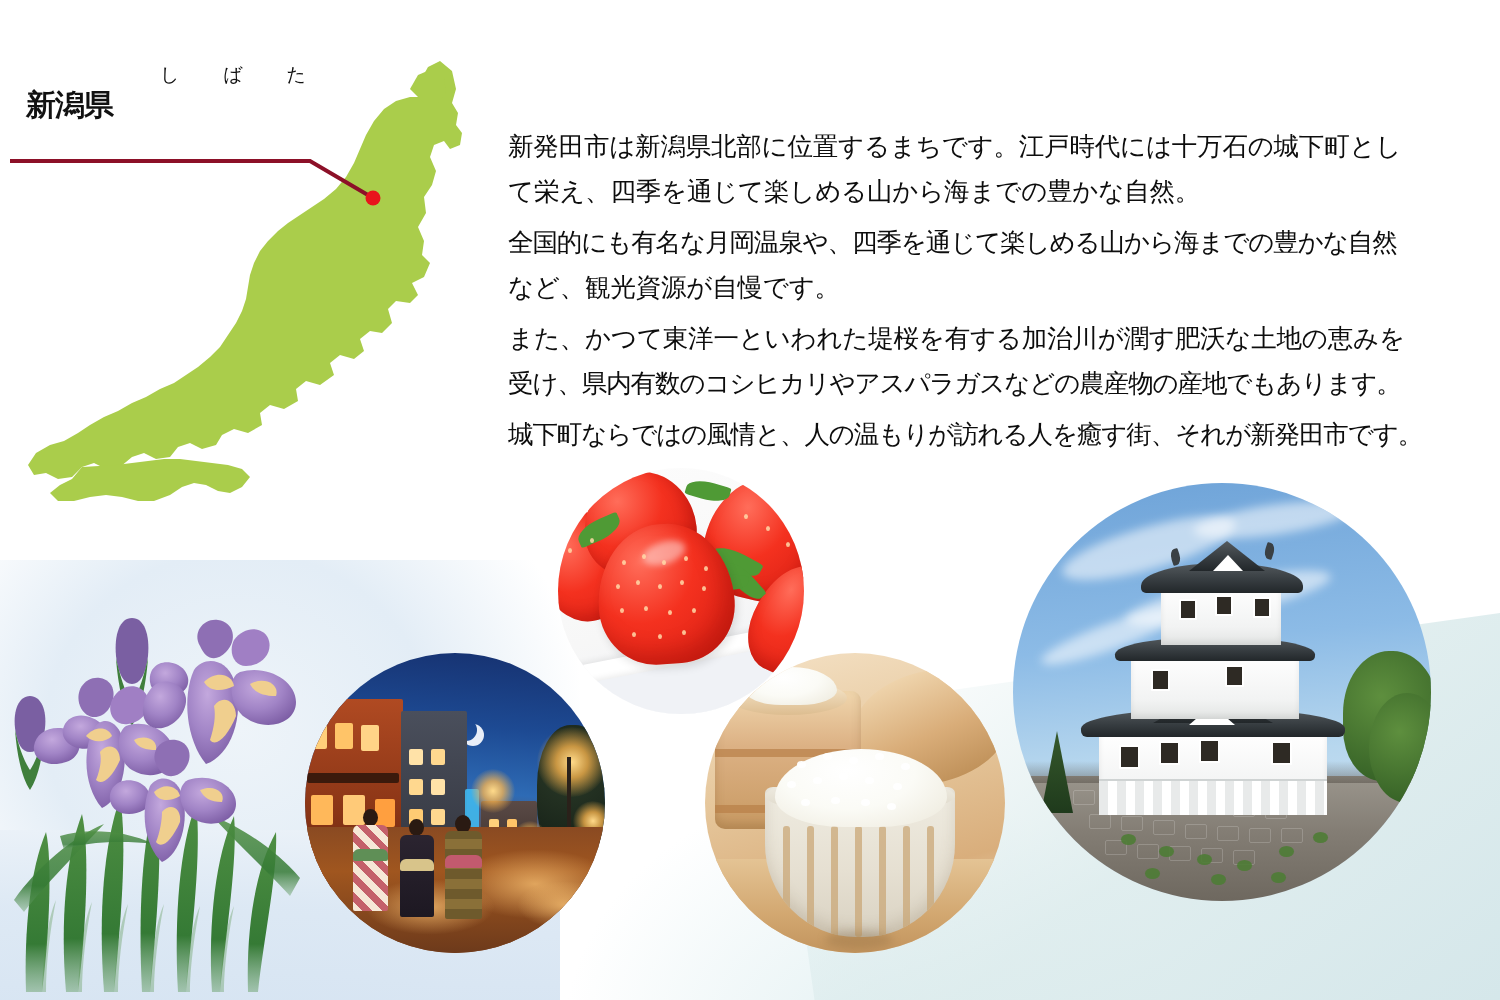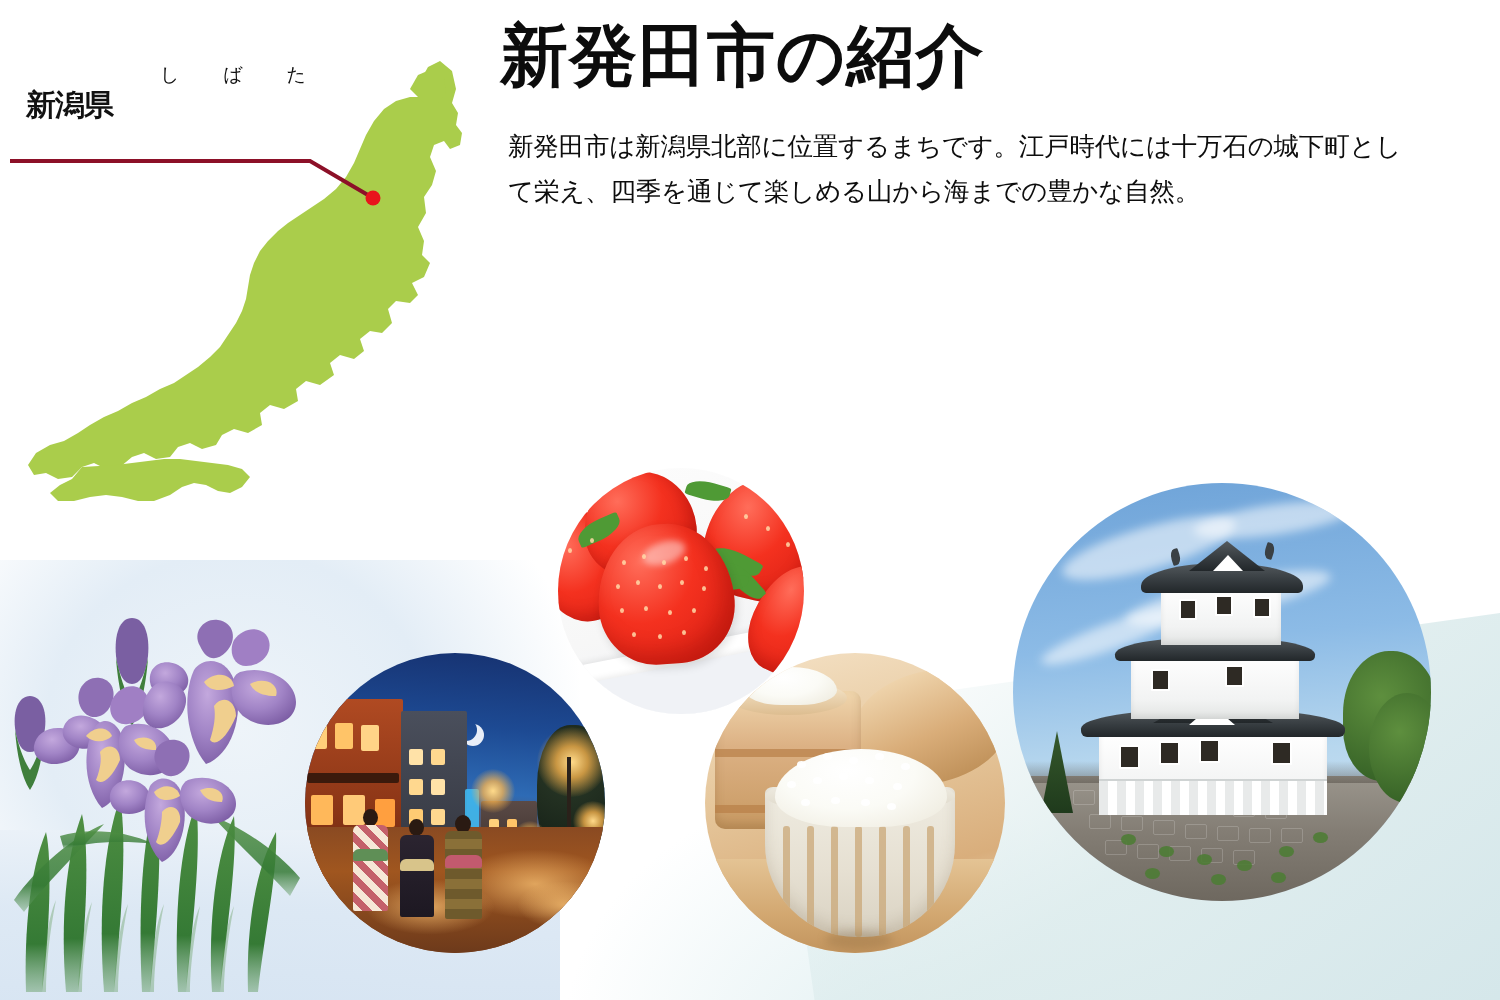--- a/index.html
+++ b/index.html
@@ -180,28 +180,36 @@
     <div class="ruby-row">
       <span>し</span>
       <span>ば</span>
       <span>た</span>
     </div>
     <div class="logo-line">
       <span class="pref-name">新潟県</span>
     </div>
   </div>
 
-  <div class="main-title">新発田市の紹介</div>
 
   <div class="body-copy">
     <div class="para">
       <div class="line">新発田市は新潟県北部に位置するまちです。江戸時代には十万石の城下町とし</div>
       <div class="line">て栄え、四季を通じて楽しめる山から海までの豊かな自然。</div>
     </div>
     <div class="para">
+      <div class="line tight">全国的にも有名な月岡温泉や、四季を通じて楽しめる山から海までの豊かな自然</div>
+      <div class="line">など、観光資源が自慢です。</div>
+    </div>
+    <div class="para">
+      <div class="line">また、かつて東洋一といわれた堤桜を有する加治川が潤す肥沃な土地の恵みを</div>
+      <div class="line tight">受け、県内有数のコシヒカリやアスパラガスなどの農産物の産地でもあります。</div>
+    </div>
+    <div class="para">
+      <div class="line tight">城下町ならではの風情と、人の温もりが訪れる人を癒す街、それが新発田市です。</div>
     </div>
   </div>
 
   <div class="photo" id="ph-strawberry">
     <div class="inner">
       <div class="berry-bg"></div>
       <div class="tray" style="left:-10px;top:178px;width:270px;height:70px;transform:rotate(-11deg);"></div>
       <div class="tray" style="left:-20px;top:198px;width:280px;height:60px;transform:rotate(-11deg);background:#f0f2f6;"></div>
 
       <div class="berry" style="left:-16px;top:44px;width:96px;height:108px;transform:rotate(-16deg);"></div>

